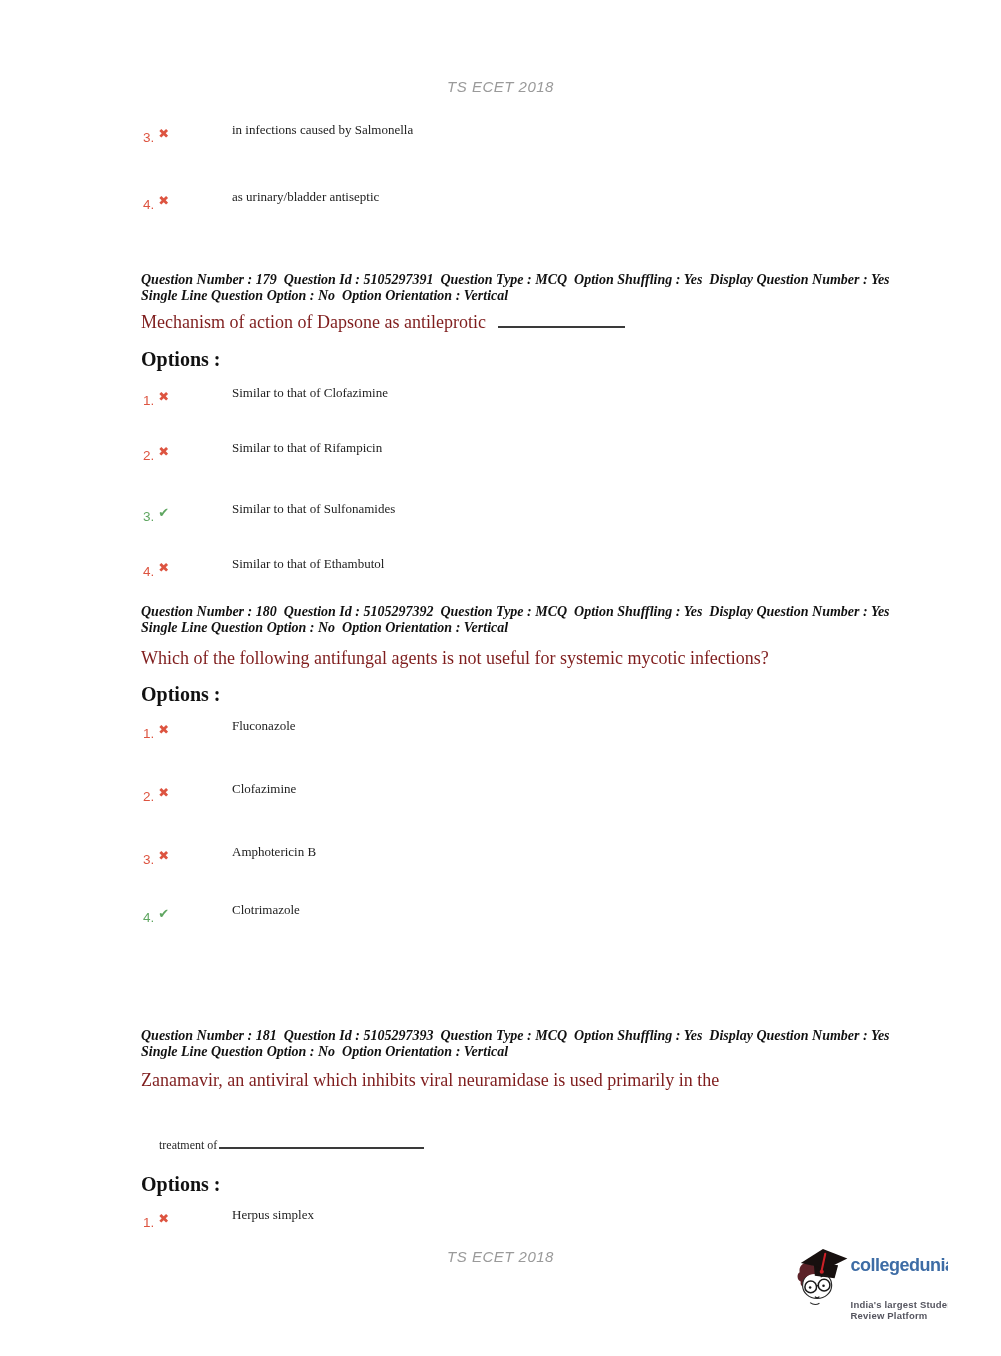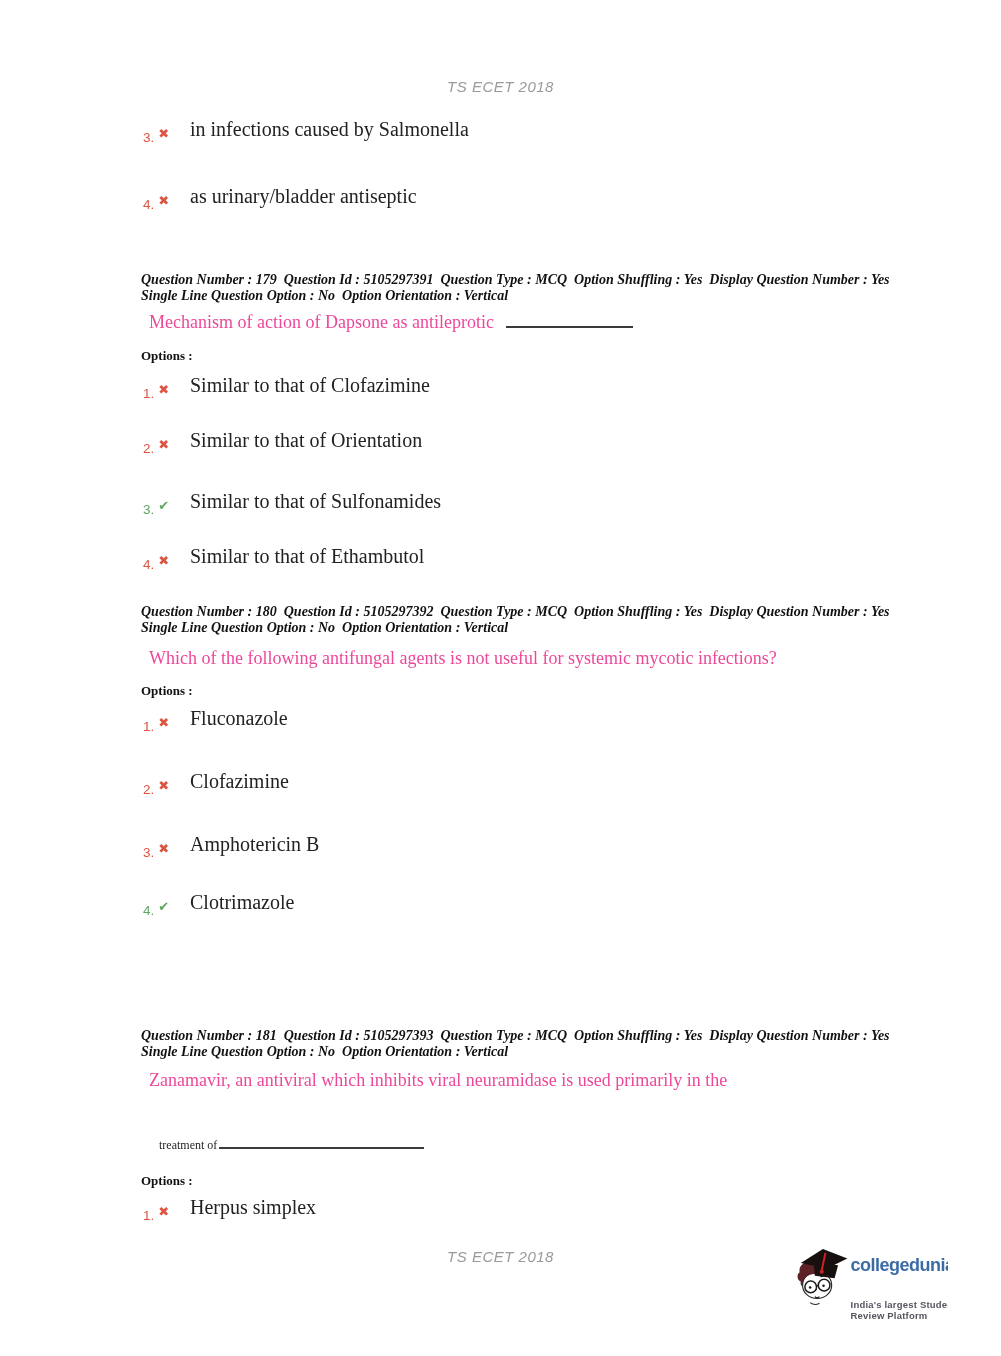--- a/index.html
+++ b/index.html
@@ -22,41 +22,41 @@
   .option{display:flex;align-items:flex-start;}
   .marker{position:relative;top:9px;width:49px;flex:none;display:inline-flex;gap:4px;align-items:flex-start;padding-left:2px;}
   .num{font-family:"Liberation Sans", sans-serif;font-size:13.5px;line-height:1;padding-top:4px;}
   .icon{font-size:13px;line-height:1;display:none;}
   .icon-wrong{color:var(--wrong);}
   .icon-correct{color:var(--correct);}
   .option[data-state="wrong"] .icon-wrong{display:inline-block;}
   .option[data-state="correct"] .icon-correct{display:inline-block;}
   .option[data-state="wrong"] .num{color:var(--wrong);}
   .option[data-state="correct"] .num{color:var(--correct);}
-  .otext{font-size:20px;line-height:23px;color:#222;}
+  .otext{font-size:13px;line-height:23px;color:#222;margin-left:42px;}
 
   .carryover{position:absolute;left:88px;}
   #carry-3{top:118px;}
   #carry-4{top:185px;}
 
   
   .question{position:absolute;left:88px;right:50px;}
   #q179{top:272px;}
   #q180{top:604px;}
   #q181{top:1028px;}
   .meta{font-weight:bold;font-size:14px;line-height:15.5px;white-space:pre-wrap;color:#111;font-style:italic;}
-  .qtext{font-size:18px;line-height:23px;margin-left:8px;color:#ec4899;}
+  .qtext{font-size:18px;line-height:23px;color:#7f1d1d;}
   #q179 .qtext{margin-top:8px;}
   #q180 .qtext{margin-top:12px;}
   #q181 .qtext{margin-top:10px;}
   .qtext2{font-size:12px;line-height:23px;margin-left:18px;margin-top:42px;color:#262626;}
   .blank{display:inline-block;border-bottom:2px solid #3a3a3a;height:14px;vertical-align:baseline;}
   .blank-sm{width:127px;margin-left:12px;}
   .blank-lg{width:205px;margin-left:2px;}
-  .options-label{font-weight:bold;font-size:13px;color:#111;}
+  .options-label{font-weight:bold;font-size:20px;color:#111;}
   #q179 .options-label{margin-top:14px;}
   #q180 .options-label{margin-top:13px;}
   #q181 .options-label{margin-top:16px;}
   .olist .option{margin-top:32px;}
   #q179 .olist .option:nth-child(1){margin-top:10px;}
   #q179 .olist .option:nth-child(3){margin-top:38px;}
   #q180 .olist .option{margin-top:40px;}
   #q180 .olist .option:nth-child(1){margin-top:8px;}
   #q180 .olist .option:nth-child(4){margin-top:35px;}
   #q181 .olist .option:nth-child(1){margin-top:7px;}
@@ -109,21 +109,21 @@
 
         </span>
         <span class="otext">Similar to that of Clofazimine</span>
       </div>
       <div class="option" data-state="wrong">
         <span class="marker">
           <span class="num">2.</span>
           <span class="icon icon-wrong">✖</span>
 
         </span>
-        <span class="otext">Similar to that of Orientation</span>
+        <span class="otext">Similar to that of Rifampicin</span>
       </div>
       <div class="option" data-state="correct">
         <span class="marker">
           <span class="num">3.</span>
 
           <span class="icon icon-correct">✔</span>
         </span>
         <span class="otext">Similar to that of Sulfonamides</span>
       </div>
       <div class="option" data-state="wrong">

